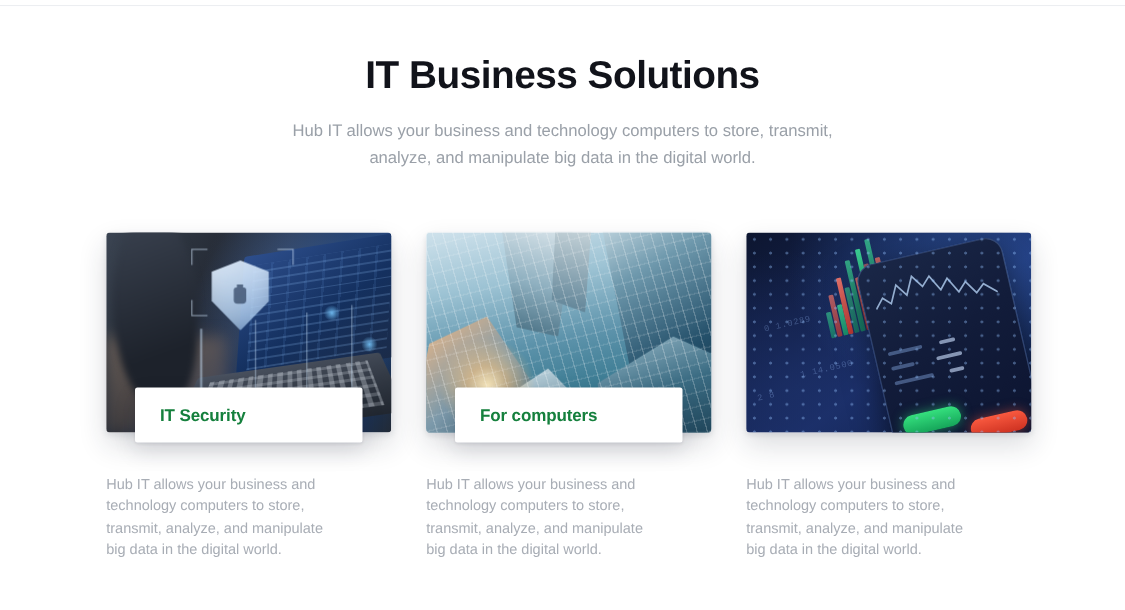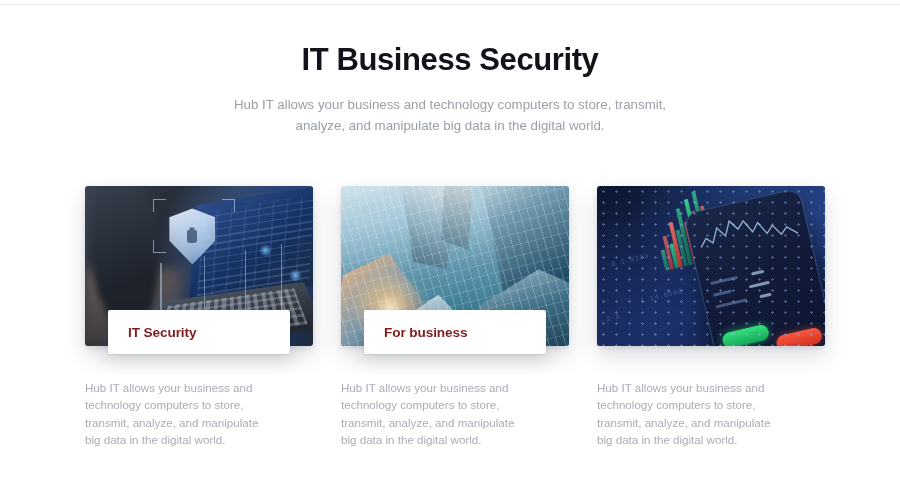--- a/index.html
+++ b/index.html
@@ -290,21 +290,21 @@
     display: flex;
     align-items: center;
     padding-left: 20px;
     box-shadow: 0 7px 18px rgba(25,33,52,.13),
                 0 1px 3px rgba(25,33,52,.09);
     z-index: 3;
   }
   .card-label-text {
     font-size: 13.6px;
     font-weight: 700;
-    color: #7f1d1d;
+    color: #15803d;
     letter-spacing: -0.1px;
   }
 
   
   .card-body {
     margin-top: 33px;
     width: 180px;
     font-size: 11.6px;
     line-height: 17.4px;
     color: #a8adb5;
@@ -313,21 +313,21 @@
   .card:nth-child(3) .card-body { width: 180px; }
 </style>
 </head>
 <body>
 
 <div class="top-rule"></div>
 
 <div class="page">
 
   <div class="heading-block">
-    <h1 class="page-title">IT Business Security</h1>
+    <h1 class="page-title">IT Business Solutions</h1>
     <p class="page-subtitle">Hub IT allows your business and technology computers to store, transmit, analyze, and manipulate big data in the digital world.</p>
   </div>
 
   <div class="cards">
 
     <div class="card">
       <div class="card-media">
         <div class="photo photo-security">
           <div class="ps-desk"></div>
           <div class="ps-arm"></div>
@@ -358,21 +358,21 @@
           <div class="pc-b b3"></div>
           <div class="pc-b b4"></div>
           <div class="pc-b b5"></div>
           <div class="pc-b b6"></div>
           <div class="pc-b b1"></div>
           <div class="pc-b b2"></div>
           <div class="pc-sun"></div>
         </div>
       </div>
       <div class="card-label">
-        <span class="card-label-text">For business</span>
+        <span class="card-label-text">For computers</span>
       </div>
       <p class="card-body">Hub IT allows your business and technology computers to store, transmit, analyze, and manipulate big data in the digital world.</p>
     </div>
 
     <div class="card">
       <div class="card-media">
         <div class="photo photo-mobile pm-dots">
           <div class="pm-ticker" style="left:6%;  top:44%;">0 1.0289</div>
           <div class="pm-ticker" style="left:19%; top:66%;">1 14.0500</div>
           <div class="pm-ticker" style="left:4%;  top:80%;">2 8</div>

